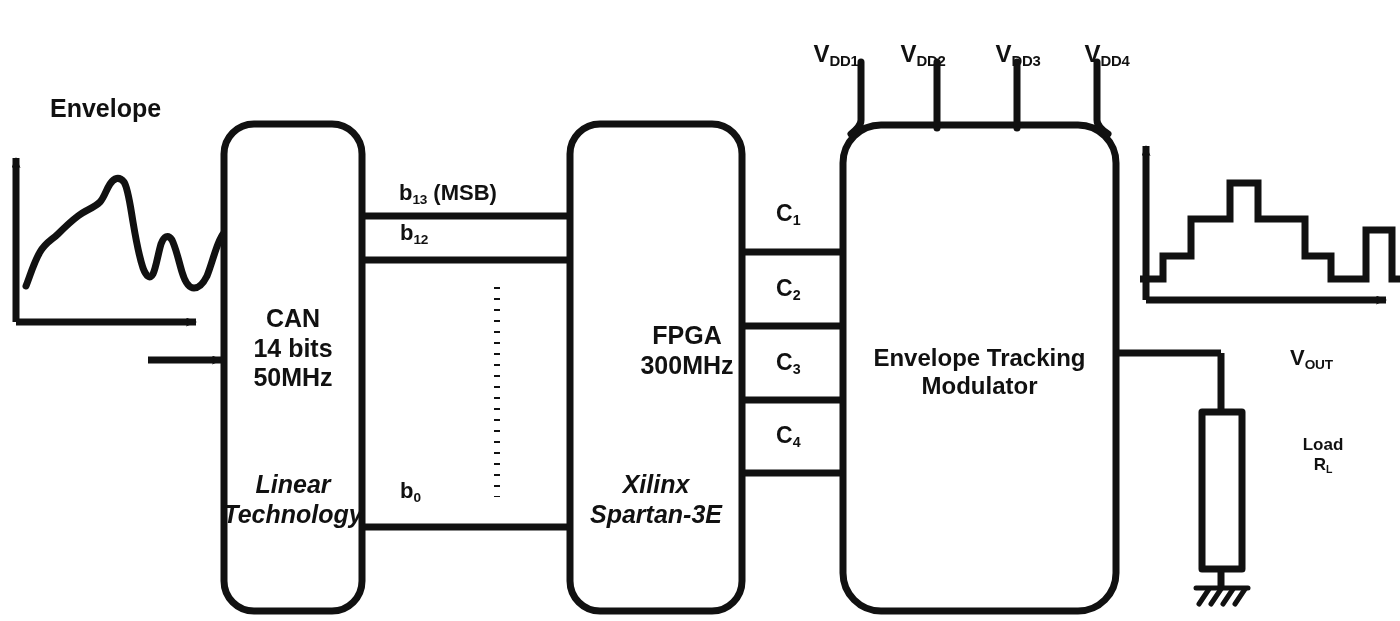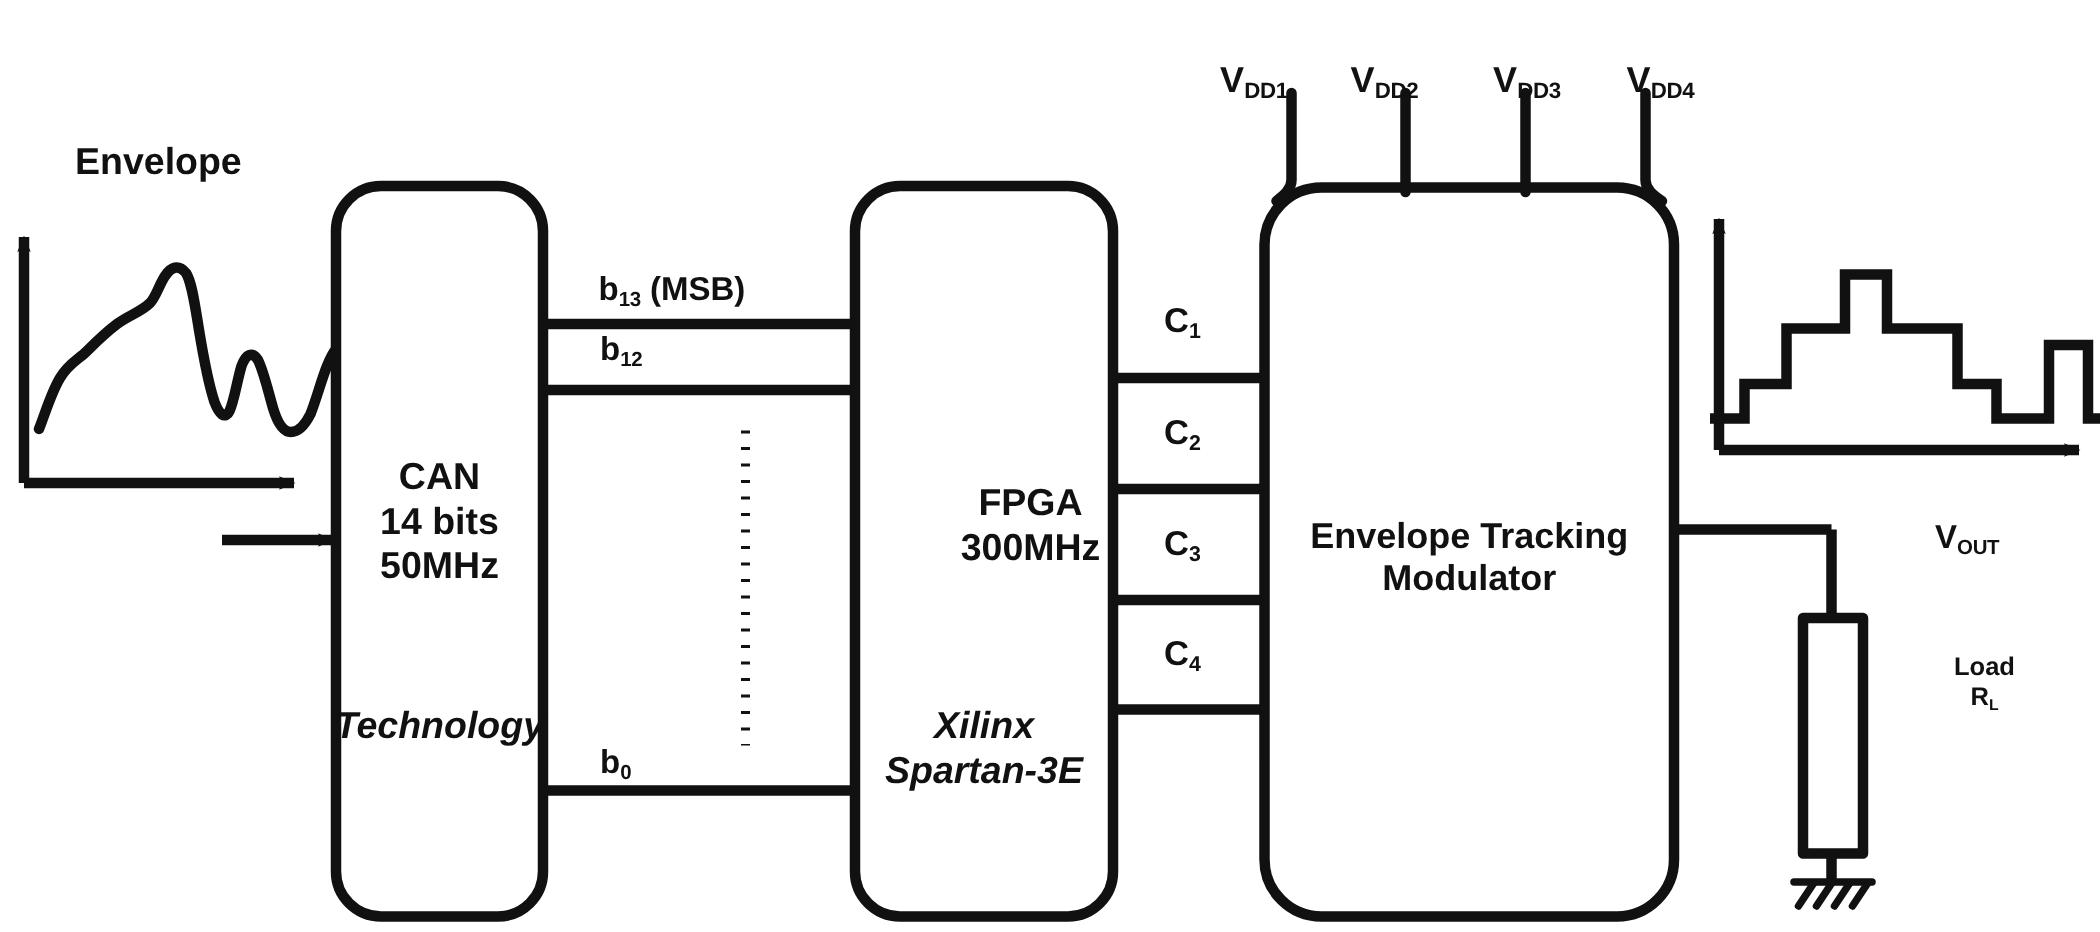--- a/index.html
+++ b/index.html
@@ -143,32 +143,33 @@
   </svg>
 
   <div class="lbl" style="left:50px; top:94px; font-size:25px;">Envelope</div>
 
   <div class="lbl center" style="left:224px; top:268px; width:138px; font-size:25px;">
     <span class="nowrapline">CAN</span>
     <span class="nowrapline">14 bits</span>
     <span class="nowrapline">50MHz</span>
   </div>
   <div class="lbl center italic" style="left:214px; top:434px; width:158px; font-size:25px;">
+    <span class="nowrapline">Linear</span>
     <span class="nowrapline">Technology</span>
   </div>
 
   <div class="lbl" style="left:399px; top:180px; font-size:22px;">
     <span>b</span><span class="sub">13</span><span> (MSB)</span>
   </div>
 
   <div class="lbl" style="left:400px; top:220px; font-size:22px;">
     <span>b</span><span class="sub">12</span>
   </div>
 
-  <div class="lbl" style="left:400px; top:478px; font-size:22px;margin-top:17px;">
+  <div class="lbl" style="left:400px; top:478px; font-size:22px;">
     <span>b</span><span class="sub">0</span>
   </div>
 
   <div class="lbl center" style="left:601px; top:285px; width:172px; font-size:25px;">
     <span class="nowrapline">FPGA</span>
     <span class="nowrapline">300MHz</span>
   </div>
   <div class="lbl center italic" style="left:560px; top:434px; width:192px; font-size:25px;">
     <span class="nowrapline">Xilinx</span>
     <span class="nowrapline">Spartan-3E</span>

